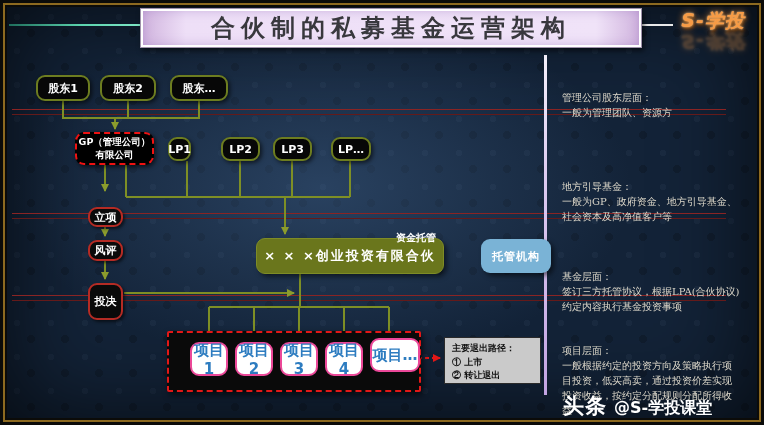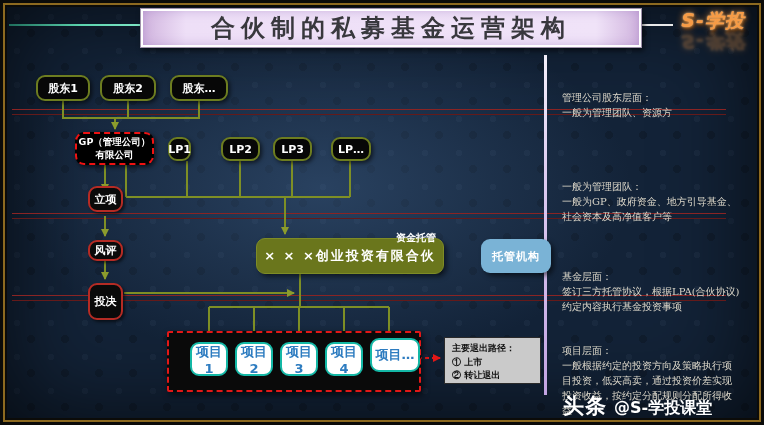--- a/index.html
+++ b/index.html
@@ -31,21 +31,21 @@
        box-shadow:2px 2px 4px rgba(0,0,0,.6);}
   .gp{background:#000;border:2px dashed #ef1212;font-size:9.5px;line-height:1.35;white-space:pre-line;
       box-shadow:2px 2px 4px rgba(0,0,0,.6);}
   .step{background:#0a0a0a;border:2px solid #b52b24;font-size:11px;box-shadow:2px 2px 3px rgba(0,0,0,.55);}
   .fund{background:#6a761c;border:1px solid #7e8c26;font-size:13px;letter-spacing:2px;
         box-shadow:3px 3px 5px rgba(0,0,0,.5);margin-left:48px;}
   .cust{background:#7ab3d6;font-size:11px;letter-spacing:1px;box-shadow:3px 3px 5px rgba(0,0,0,.5);margin-left:44px;}
   .custlabel{position:absolute;z-index:6;color:#fff;font-weight:bold;font-size:10px;}
   .projwrap{position:absolute;background:#0a0a0a;border:2px dashed #e31717;border-radius:2px;z-index:4;
             box-shadow:2px 3px 6px rgba(0,0,0,.6);}
-  .proj{background:#fff;border:2px solid #14b8a6;color:#2d7cc0;font-size:13px;}
+  .proj{background:#fff;border:2px solid #ec4899;color:#2d7cc0;font-size:15px;}
   .exit{position:absolute;box-sizing:border-box;background:#cacaca;border:1px solid #2a2a2a;z-index:5;
         color:#111;font-size:9px;font-weight:bold;line-height:1.5;padding:4px 7px;text-align:left;
         font-family:"DejaVu Serif","Liberation Serif",serif;}
 
   .titlebox{position:absolute;left:140px;top:8px;width:500px;height:38px;z-index:6;
             display:flex;align-items:center;justify-content:center;
             background:linear-gradient(to right,#cfb2dd,#eedff7 9%,#f0e3f8 91%,#cfb2dd);
             border:1px solid #9f92ab;
             box-shadow:inset 0 0 0 2px #ffffff, inset 0 0 12px rgba(150,110,185,.55), 2px 3px 5px rgba(0,0,0,.55);}
   .titletext{font-family:"DejaVu Serif","Liberation Serif",serif;font-size:24px;font-weight:600;
@@ -126,21 +126,21 @@
   <div class="box blk" style="left:100px;top:75px;width:56px;height:26px">股东2</div>
   <div class="box blk" style="left:170px;top:75px;width:58px;height:26px">股东…</div>
 
   <div class="box gp" style="left:75px;top:132px;width:79px;height:33px">GP（管理公司）
 有限公司</div>
   <div class="box blk" style="left:168px;top:137px;width:23px;height:24px">LP1</div>
   <div class="box blk" style="left:221px;top:137px;width:39px;height:24px">LP2</div>
   <div class="box blk" style="left:273px;top:137px;width:39px;height:24px">LP3</div>
   <div class="box blk" style="left:331px;top:137px;width:40px;height:24px">LP…</div>
 
-  <div class="box step" style="left:88px;top:186px;width:35px;height:26px">立项</div>
+  <div class="box step" style="left:88px;top:207px;width:35px;height:20px">立项</div>
   <div class="box step" style="left:88px;top:240px;width:35px;height:21px">风评</div>
   <div class="box step" style="left:88px;top:283px;width:35px;height:37px">投决</div>
 
   <div class="box fund" style="left:208px;top:238px;width:188px;height:36px">× × ×创业投资有限合伙</div>
   <div class="custlabel" style="left:396px;top:231px">资金托管</div>
   <div class="box cust" style="left:437px;top:239px;width:70px;height:34px">托管机构</div>
 
   <div class="projwrap" style="left:167px;top:331px;width:250px;height:57px"></div>
   <div class="box proj" style="left:190px;top:342px;width:38px;height:34px">项目1</div>
   <div class="box proj" style="left:235px;top:342px;width:38px;height:34px">项目2</div>
@@ -152,21 +152,21 @@
     <div>主要退出路径：</div>
     <div>① 上市</div>
     <div>② 转让退出</div>
   </div>
 
   <div class="note" style="top:78px">
     <div>管理公司股东层面：</div>
     <div class="body">一般为管理团队、资源方</div>
   </div>
   <div class="note" style="top:167px">
-    <div>一般为管理团队：</div>
+    <div>地方引导基金：</div>
     <div class="body">一般为GP、政府资金、地方引导基金、
 社会资本及高净值客户等</div>
   </div>
   <div class="note" style="top:257px">
     <div>基金层面：</div>
     <div class="body">签订三方托管协议，根据LPA(合伙协议)
 约定内容执行基金投资事项</div>
   </div>
   <div class="note" style="top:331px">
     <div>项目层面：</div>

